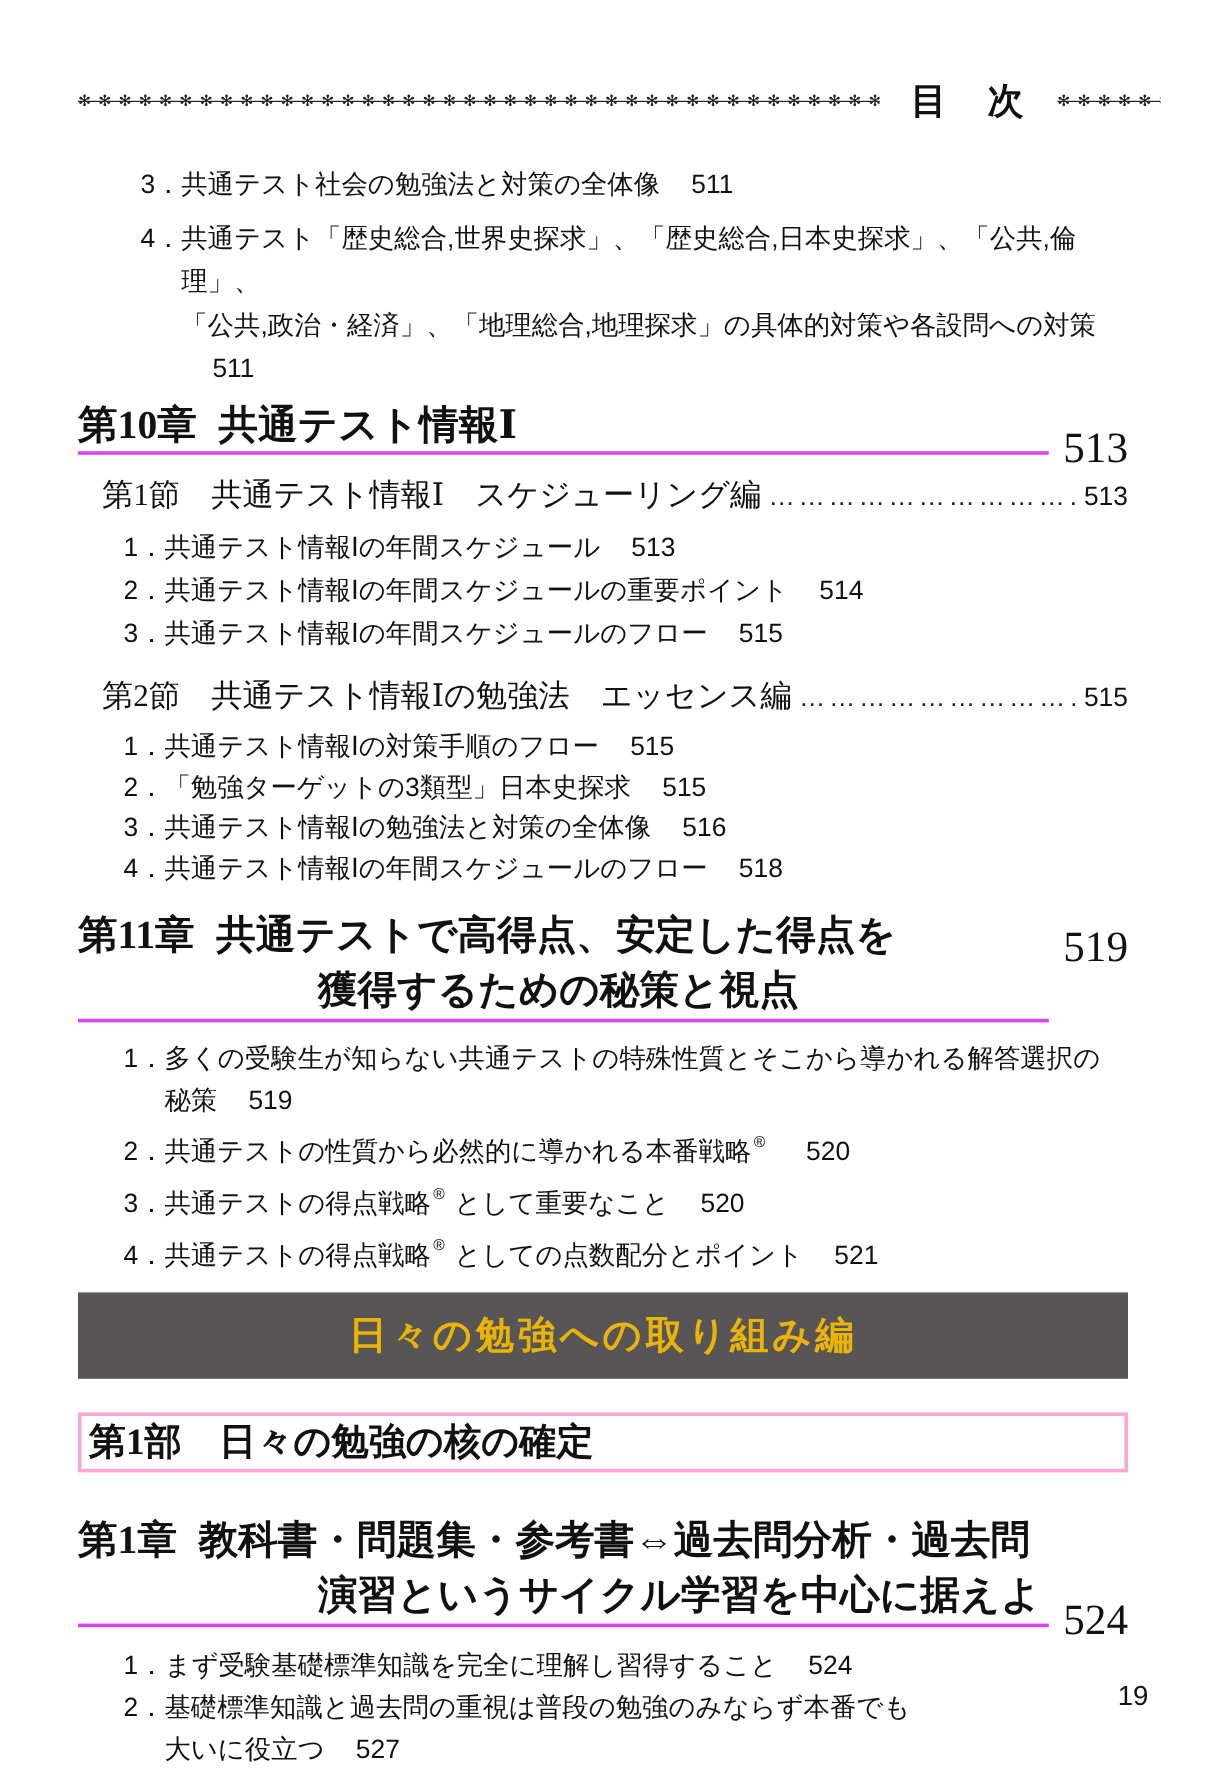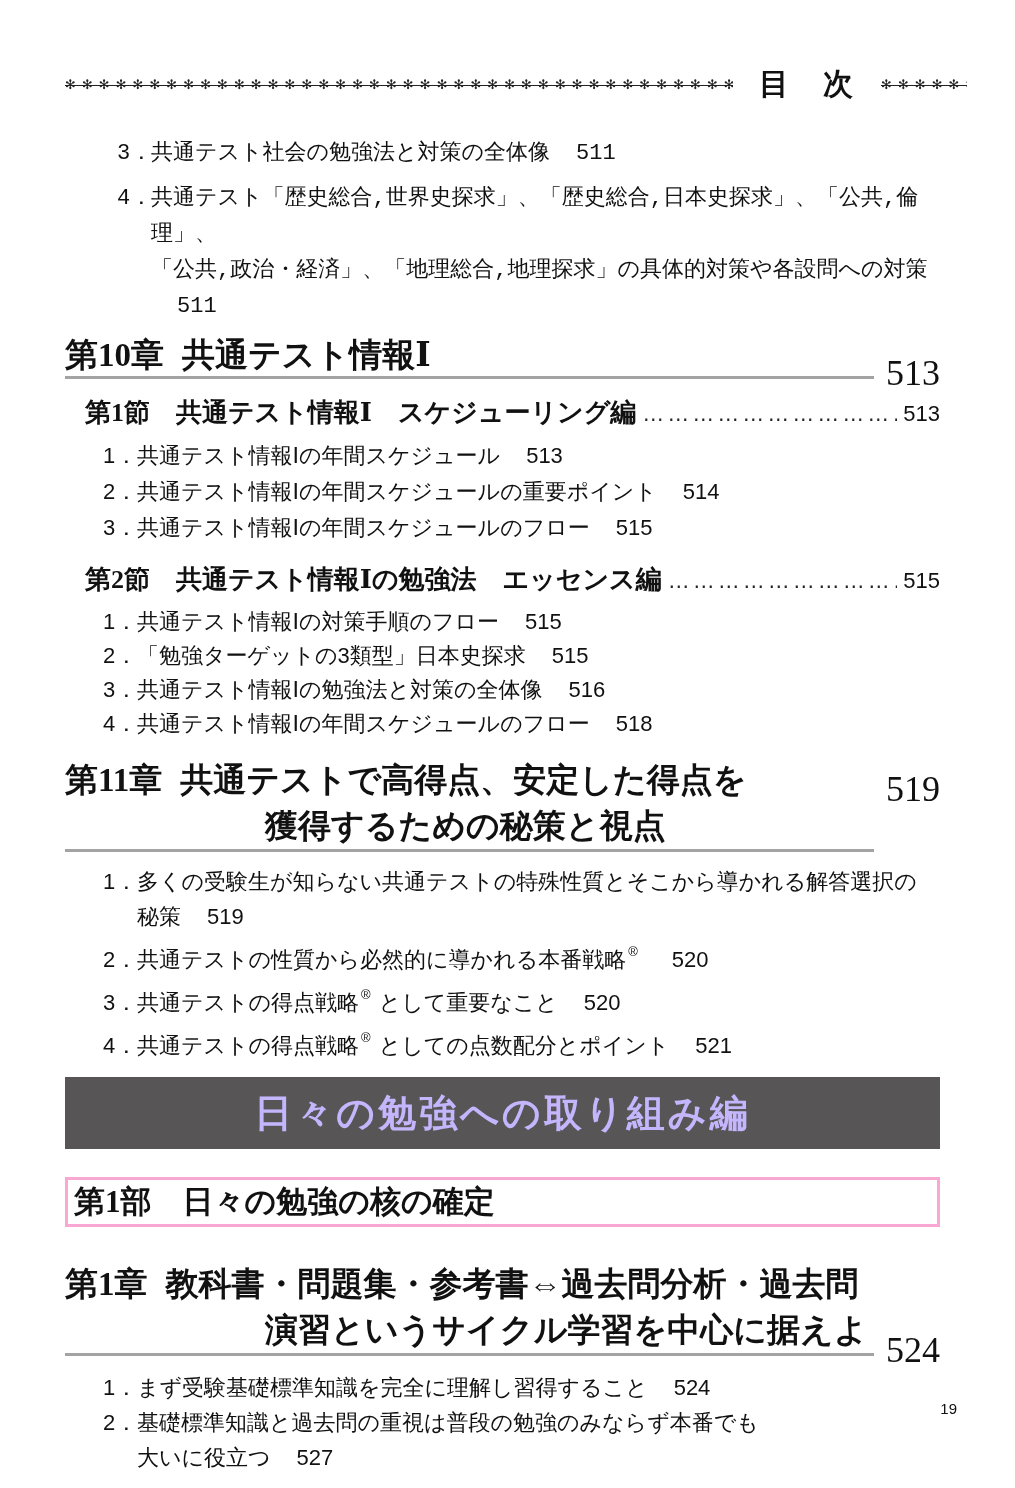--- a/index.html
+++ b/index.html
@@ -20,67 +20,67 @@
   .toc-title{
     font-family:"Liberation Serif","DejaVu Serif",serif;font-size:30px;font-weight:600;
     margin:0 26px;white-space:nowrap;letter-spacing:2px;
   }
 
   
   .item{font-size:22px;line-height:36px;padding-left:72px;position:relative;}
   .item .num{display:inline-block;width:34px;margin-left:-34px;}
   .item .pagenum{margin-left:26px;}
   .item-cont{padding-left:0;}
-  .carry .item{padding-left:86px;line-height:36px;margin-bottom:9px;font-family:Liberation Mono, monospace;}
+  .carry .item{padding-left:86px;line-height:36px;margin-bottom:9px;}
   .carry{margin-top:34px;}
 
   
   .chapter{display:flex;margin-top:6px;}
-  .chapter .ch-main{flex:1 1 auto;border-bottom:3px solid #a3a3a3;}
+  .chapter .ch-main{flex:1 1 auto;border-bottom:3px solid #d946ef;}
   .ch-line{font-family:"Liberation Serif","DejaVu Serif",serif;font-weight:bold;font-size:33px;line-height:42px;white-space:nowrap;}
   .ch-line .ch-label{margin-right:18px;}
   .ch-line2{padding-left:200px;}
   .ch-page{
     font-family:"Liberation Serif","DejaVu Serif",serif;font-size:36px;line-height:36px;
     margin-left:12px;flex:0 0 auto;
   }
   .pg-bottom{align-self:flex-end;transform:translateY(12px);}
   .pg-mid{align-self:flex-start;margin-top:14px;}
   .two-line .ch-line{line-height:46px;}
 
   
   .section{display:flex;align-items:baseline;margin-left:20px;font-size:26px;margin-top:16px;line-height:36px;}
-  .sec-title{font-family:"Liberation Serif","DejaVu Serif",serif;font-weight:bold;white-space:nowrap;}
+  .sec-title{font-family:"Liberation Serif","DejaVu Serif",serif;font-weight:normal;white-space:nowrap;}
   .sec-leader{flex:1 1 auto;overflow:hidden;white-space:nowrap;font-size:22px;letter-spacing:3px;color:#222;margin:0 6px;}
   .sec-page{font-size:22px;flex:0 0 auto;}
 
   .sec-items{margin-top:6px;}
   .sec-items .item{line-height:36px;}
   .sec-items.tight .item{line-height:34px;}
 
   .ch-items{margin-top:12px;}
   .ch-items .item{line-height:35px;}
 
   sup.reg{font-size:13px;vertical-align:11px;margin:0 8px 0 2px;}
 
   
   .banner{
     margin-top:14px;height:72px;display:flex;align-items:center;justify-content:center;
-    color:#c4b5fd;font-weight:bold;font-size:38px;letter-spacing:3px;
+    color:#eab308;font-weight:bold;font-size:32px;letter-spacing:3px;
   }
   .partbox{
     margin-top:28px;box-sizing:border-box;height:50px;border:3px solid #f9a8d4;
     display:flex;align-items:center;padding-left:6px;
     font-family:"Liberation Serif","DejaVu Serif",serif;font-weight:bold;font-size:31px;white-space:nowrap;
   }
 
   .ch1{margin-top:34px;}
   .ch1-items{margin-top:14px;}
 
-  .footer-page{position:absolute;top:1400px;right:58px;font-size:15px;}
+  .footer-page{position:absolute;top:1400px;right:58px;font-size:23px;}
 </style>
 </head>
 <body>
 
 <div class="page">
 
   <div class="toc-header">
     <span class="ornament orn-left">✻✻✻✻✻✻✻✻✻✻✻✻✻✻✻✻✻✻✻✻✻✻✻✻✻✻✻✻✻✻✻✻✻✻✻✻✻✻✻✻</span>
     <span class="toc-title">目　次</span>
     <span class="ornament orn-right">✻✻✻✻✻✻</span>

